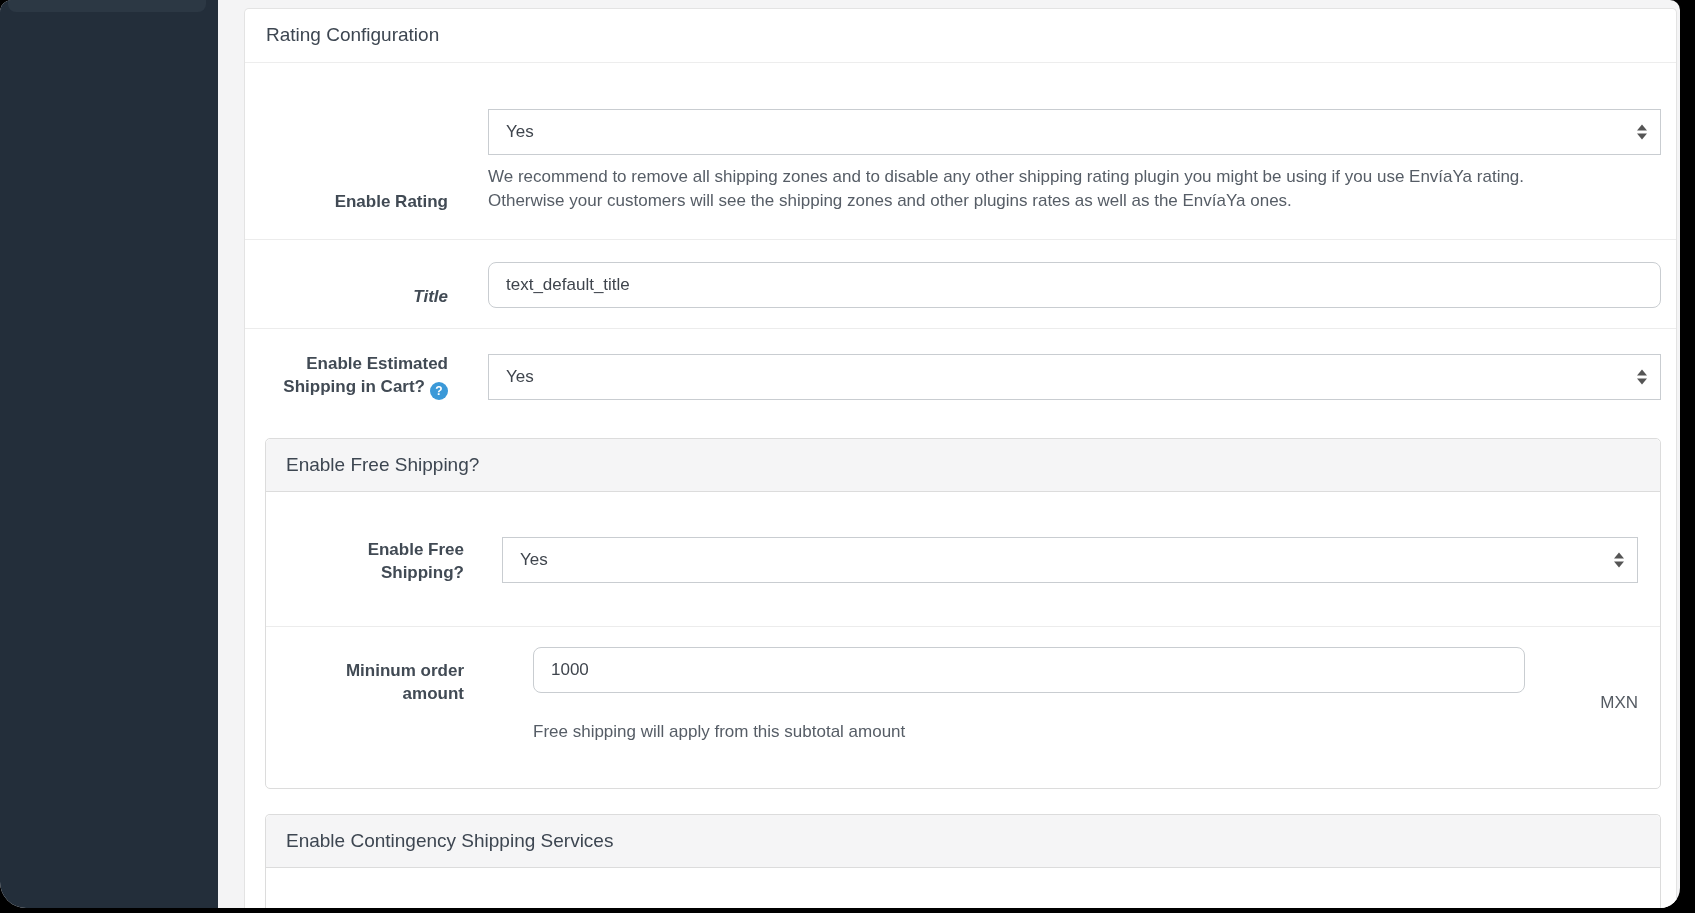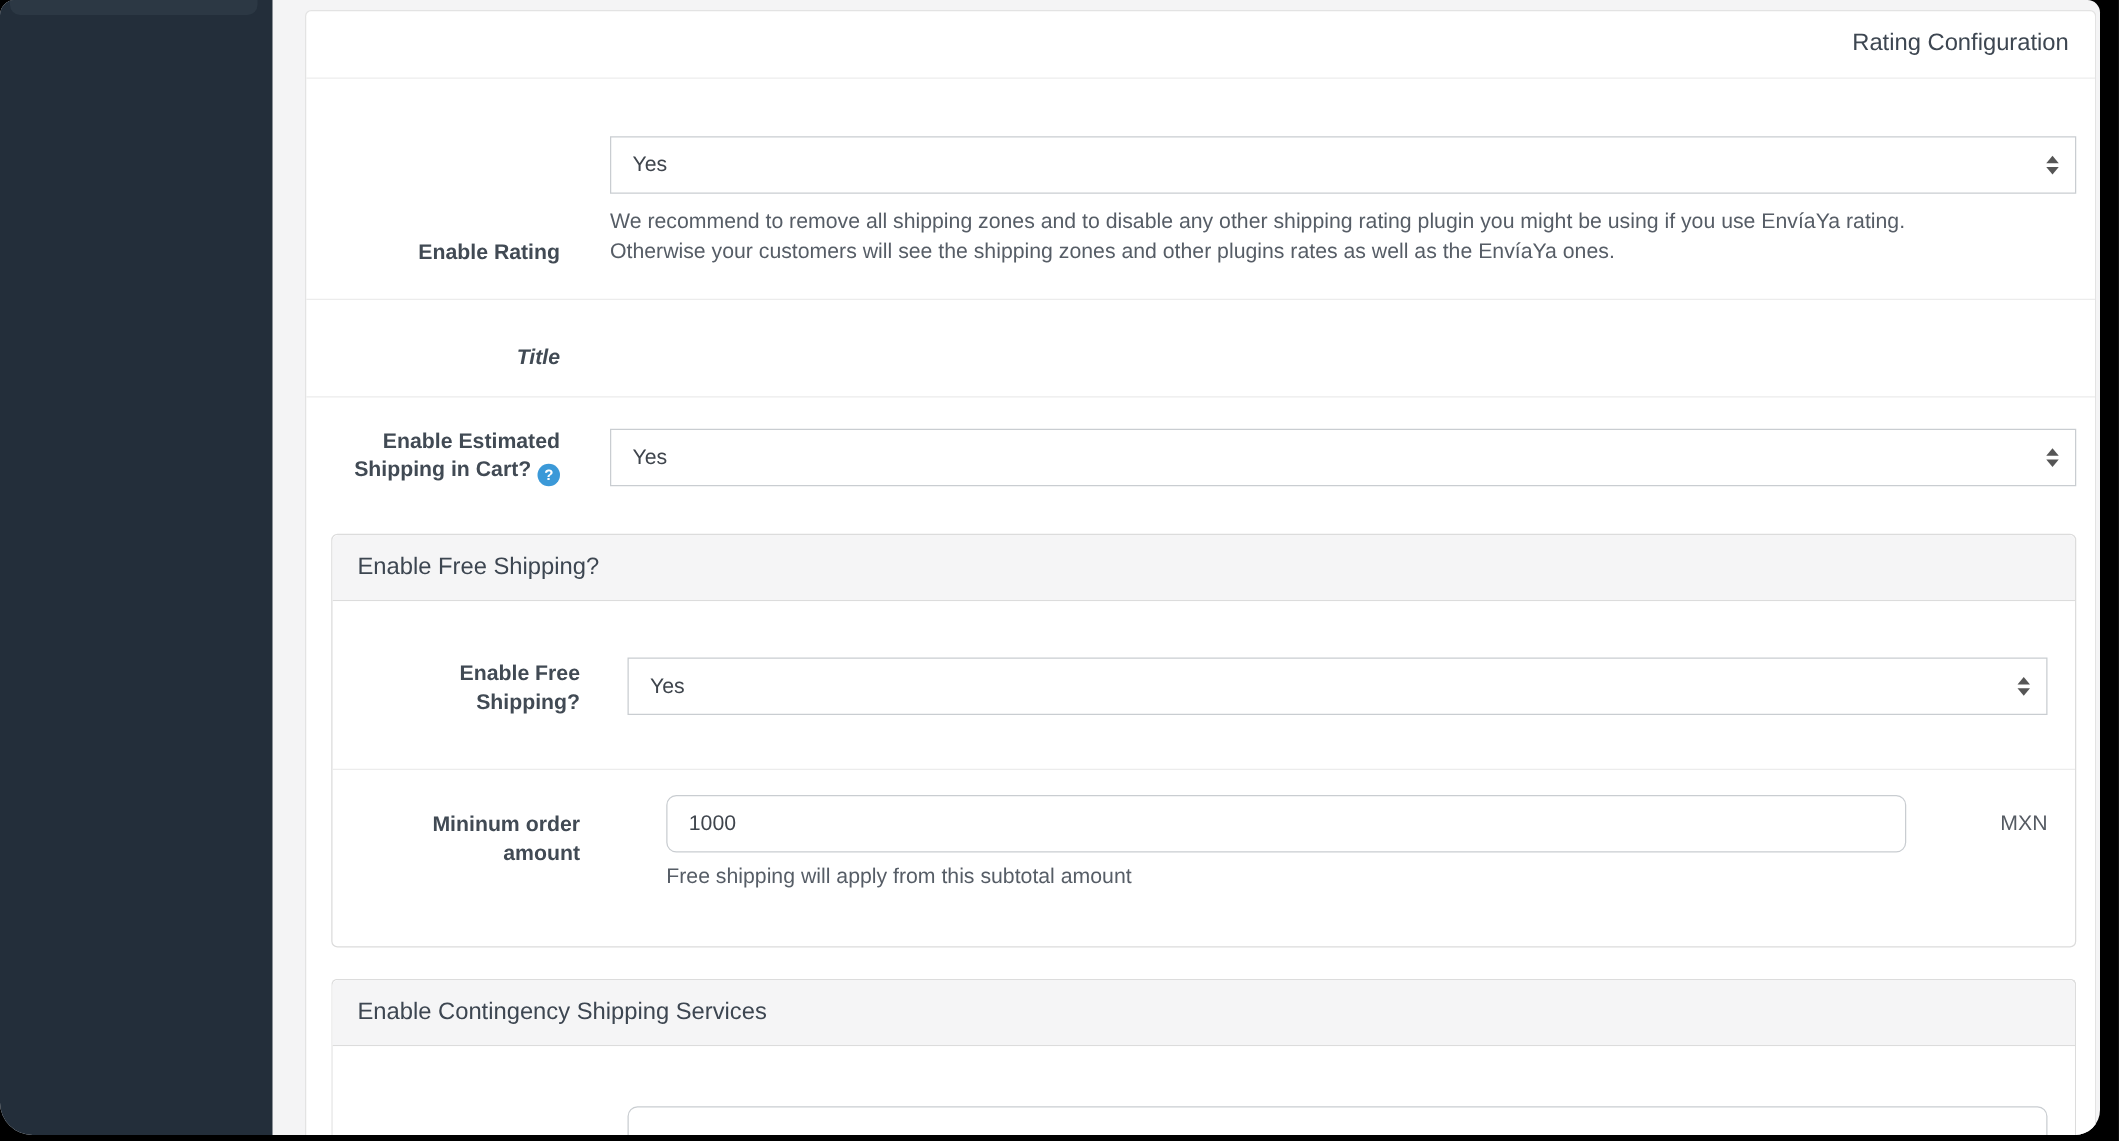--- a/index.html
+++ b/index.html
@@ -14,21 +14,21 @@
   .sidebar { width:218px; flex:0 0 218px; background:#232e3a; position:relative; }
   .sidebar-active { position:absolute; left:8px; top:-18px; width:198px; height:30px;
                     border-radius:8px; background:#2c3844; }
 
   
   .content { flex:1; padding:8px 3px 0 26px; }
 
   .panel { background:#fff; border:1px solid #e3e3e3; border-bottom:none;
            border-radius:5px 5px 0 0; min-height:1200px; }
   .panel-header { padding:15px 21px 16px 21px; font-size:19px; color:#3d4651;
-                  border-bottom:1px solid #ededed;text-align:right; }
+                  border-bottom:1px solid #ededed; }
 
   .form-row { display:flex; align-items:flex-end; padding:0 15px 0 21px; }
   .row-divider { border-top:1px solid #ececec; }
 
   .label-col { width:182px; flex:0 0 182px; text-align:right;
                font-size:17px; font-weight:700; color:#414a54; line-height:23px; }
   .control-col { flex:1; margin-left:40px; position:relative; }
 
   .select-box { height:46px; background:#fff; border:1px solid #c9cdd1; border-radius:0;
                 display:flex; align-items:center; padding:0 42px 0 17px;
@@ -67,21 +67,21 @@
   .sub-panel-header { background:#f5f5f6; padding:15px 20px 15px 20px; font-size:19px;
                       color:#3d4651; border-bottom:1px solid #dcdcdc;
                       border-radius:5px 5px 0 0; }
   .sub-row { display:flex; align-items:flex-start; padding:0 22px 0 20px; }
   .sub-row .label-col { width:178px; flex:0 0 178px; }
   .sub-row .control-col { margin-left:38px; }
   .row-free-shipping { padding-top:45px; padding-bottom:42px; }
   .row-free-shipping .label-col { padding-top:1px; }
   .row-min-order { padding-top:20px; padding-bottom:46px;gap:31px; }
   .row-min-order .label-col { padding-top:12px; }
-  .amount-line { display:flex; align-items:center; }
+  .amount-line { display:flex; align-items:flex-start;flex-direction:column; }
   .amount-line .text-input { width:calc(100% - 113px); flex:0 0 auto; }
   .currency { margin-left:auto; font-size:17px; color:#555b63; }
   .hint-text { margin-top:9px; font-size:17px; color:#565d66; }
   .row-contingency-field { padding-top:48px; padding-bottom:40px; }
   .empty-box { height:46px; background:#fff; border:1px solid #c9cdd1; border-radius:8px; }
 </style>
 </head>
 <body>
 
 <div class="card">
@@ -103,20 +103,23 @@
             <span class="stepper"></span>
           </div>
           <div class="help-text">We recommend to remove all shipping zones and to disable any other shipping rating plugin you might be using if you use EnvíaYa rating. Otherwise your customers will see the shipping zones and other plugins rates as well as the EnvíaYa ones.</div>
         </div>
       </div>
 
       <div class="row-divider"></div>
 
       <div class="form-row row-title">
         <div class="label-col">Title</div>
+        <div class="control-col">
+          <input class="text-input" type="text" value="text_default_title" style="">
+        </div>
       </div>
 
       <div class="row-divider"></div>
 
       <div class="form-row row-estimated">
         <div class="label-col">
           <span>Enable Estimated Shipping in Cart?</span><span class="help-icon">?</span>
         </div>
         <div class="control-col">
           <div class="select-box">

